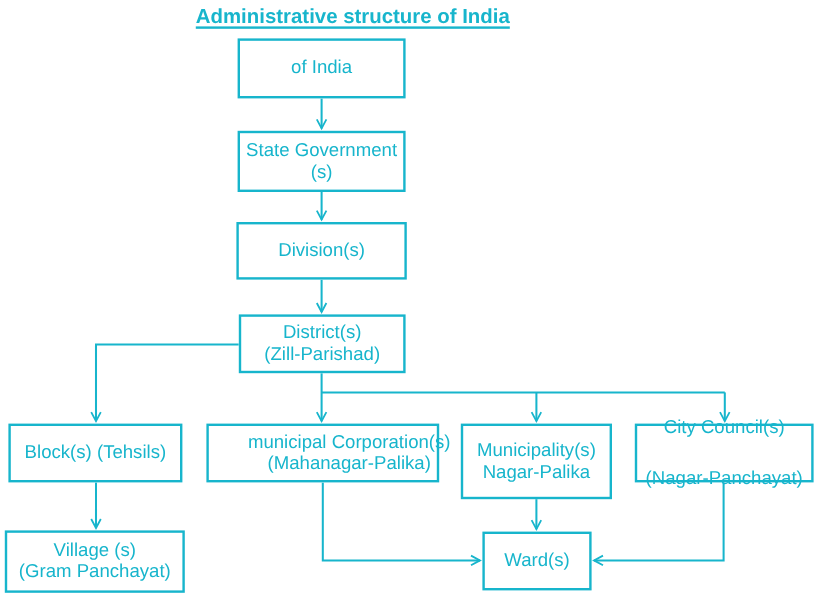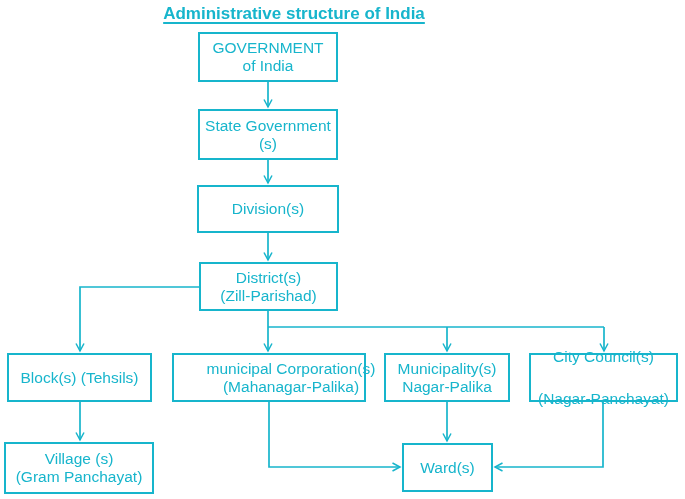--- a/index.html
+++ b/index.html
@@ -69,21 +69,20 @@
       <path d="M447,327 L447,351" marker-end="url(#arrow)"></path>
       <path d="M604,327 L604,351" marker-end="url(#arrow)"></path>
       <path d="M80,402 L80,440" marker-end="url(#arrow)"></path>
       <path d="M269,402 L269,467 L400,467" marker-end="url(#arrow)"></path>
       <path d="M447,402 L447,441" marker-end="url(#arrow)"></path>
       <path d="M603,402 L603,467 L495,467" marker-end="url(#arrow)"></path>
     </g>
   </svg>
 
   <div class="node" style="left:198px; top:32px; width:140px; height:50px;">
-    <span>GOVERNMENT</span>
     <span>of India</span>
   </div>
 
   <div class="node" style="left:198px; top:109px; width:140px; height:51px;">
     <span>State Government</span>
     <span>(s)</span>
   </div>
 
   <div class="node" style="left:197px; top:185px; width:142px; height:48px;">
     <span>Division(s)</span>
@@ -96,21 +95,21 @@
 
   <div class="node" style="left:7px; top:353px; width:145px; height:49px;">
     <span>Block(s) (Tehsils)</span>
   </div>
 
   <div class="node" style="left:172px; top:353px; width:194px; height:49px;padding-left:44px;">
     <span>municipal Corporation(s)</span>
     <span>(Mahanagar-Palika)</span>
   </div>
 
-  <div class="node" style="left:384px; top:353px; width:126px; height:49px;">
+  <div class="node" style="left:384px; top:353px; width:126px; height:63px;">
     <span>Municipality(s)</span>
     <span>Nagar-Palika</span>
   </div>
 
   <div class="node" style="left:529px; top:353px; width:149px; height:49px;gap:24px;">
     <span>City Council(s)</span>
     <span>(Nagar-Panchayat)</span>
   </div>
 
   <div class="node" style="left:4px; top:442px; width:150px; height:52px;">

